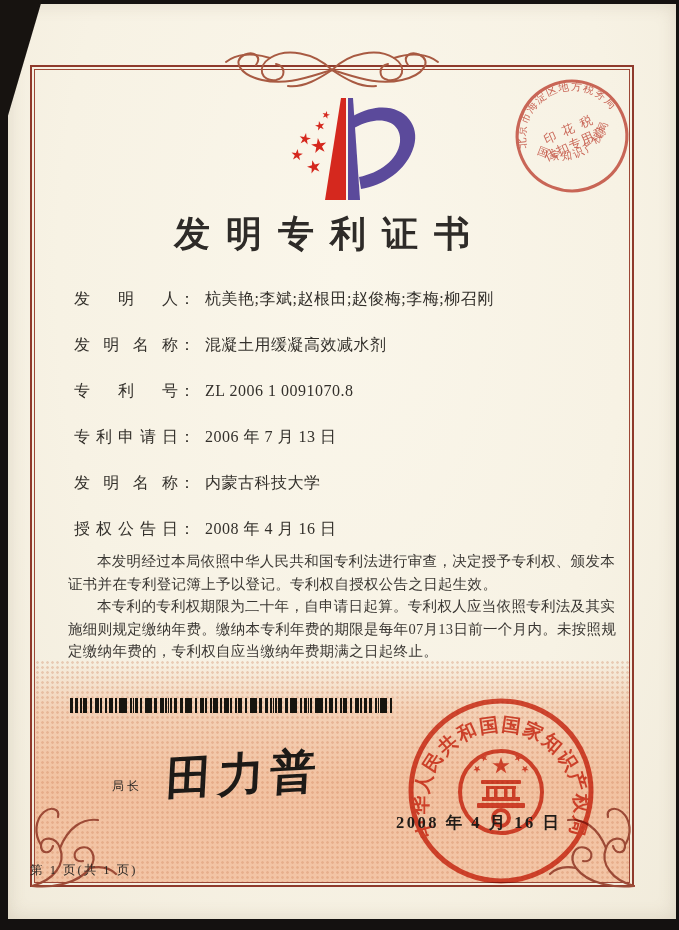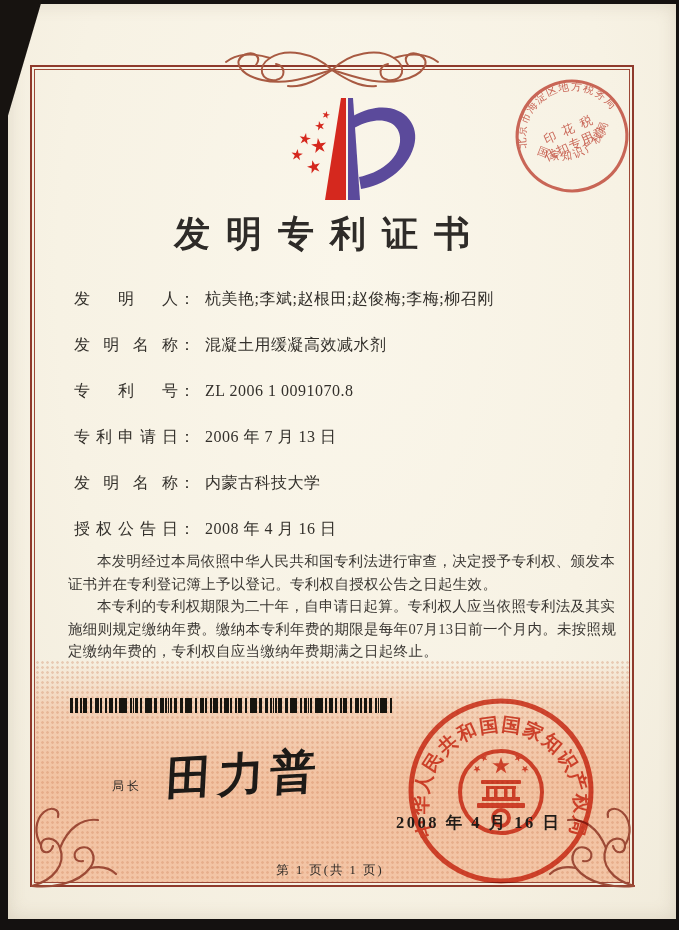--- a/index.html
+++ b/index.html
@@ -81,21 +81,21 @@
   }
   .office-seal{
     position:absolute;left:398px;top:692px;width:190px;height:190px;z-index:5;
     mix-blend-mode:multiply;opacity:.92;
   }
   .issue-date{
     position:absolute;left:388px;top:808px;z-index:6;font-size:16.5px;font-weight:600;
     color:#201c18;letter-spacing:2.5px;white-space:nowrap;
   }
   .page-footer{
-    position:absolute;left:22px;top:858px;width:600px;text-align:center;z-index:6;
+    position:absolute;left:22px;top:858px;width:600px;z-index:6;
     font-size:12.5px;color:#2e2a26;letter-spacing:2px;
   }
   svg text{font-family:"Liberation Serif","DejaVu Serif",serif;}
 </style>
 </head>
 <body>
 
 <div class="paper">
 
   <div class="cert-border">

